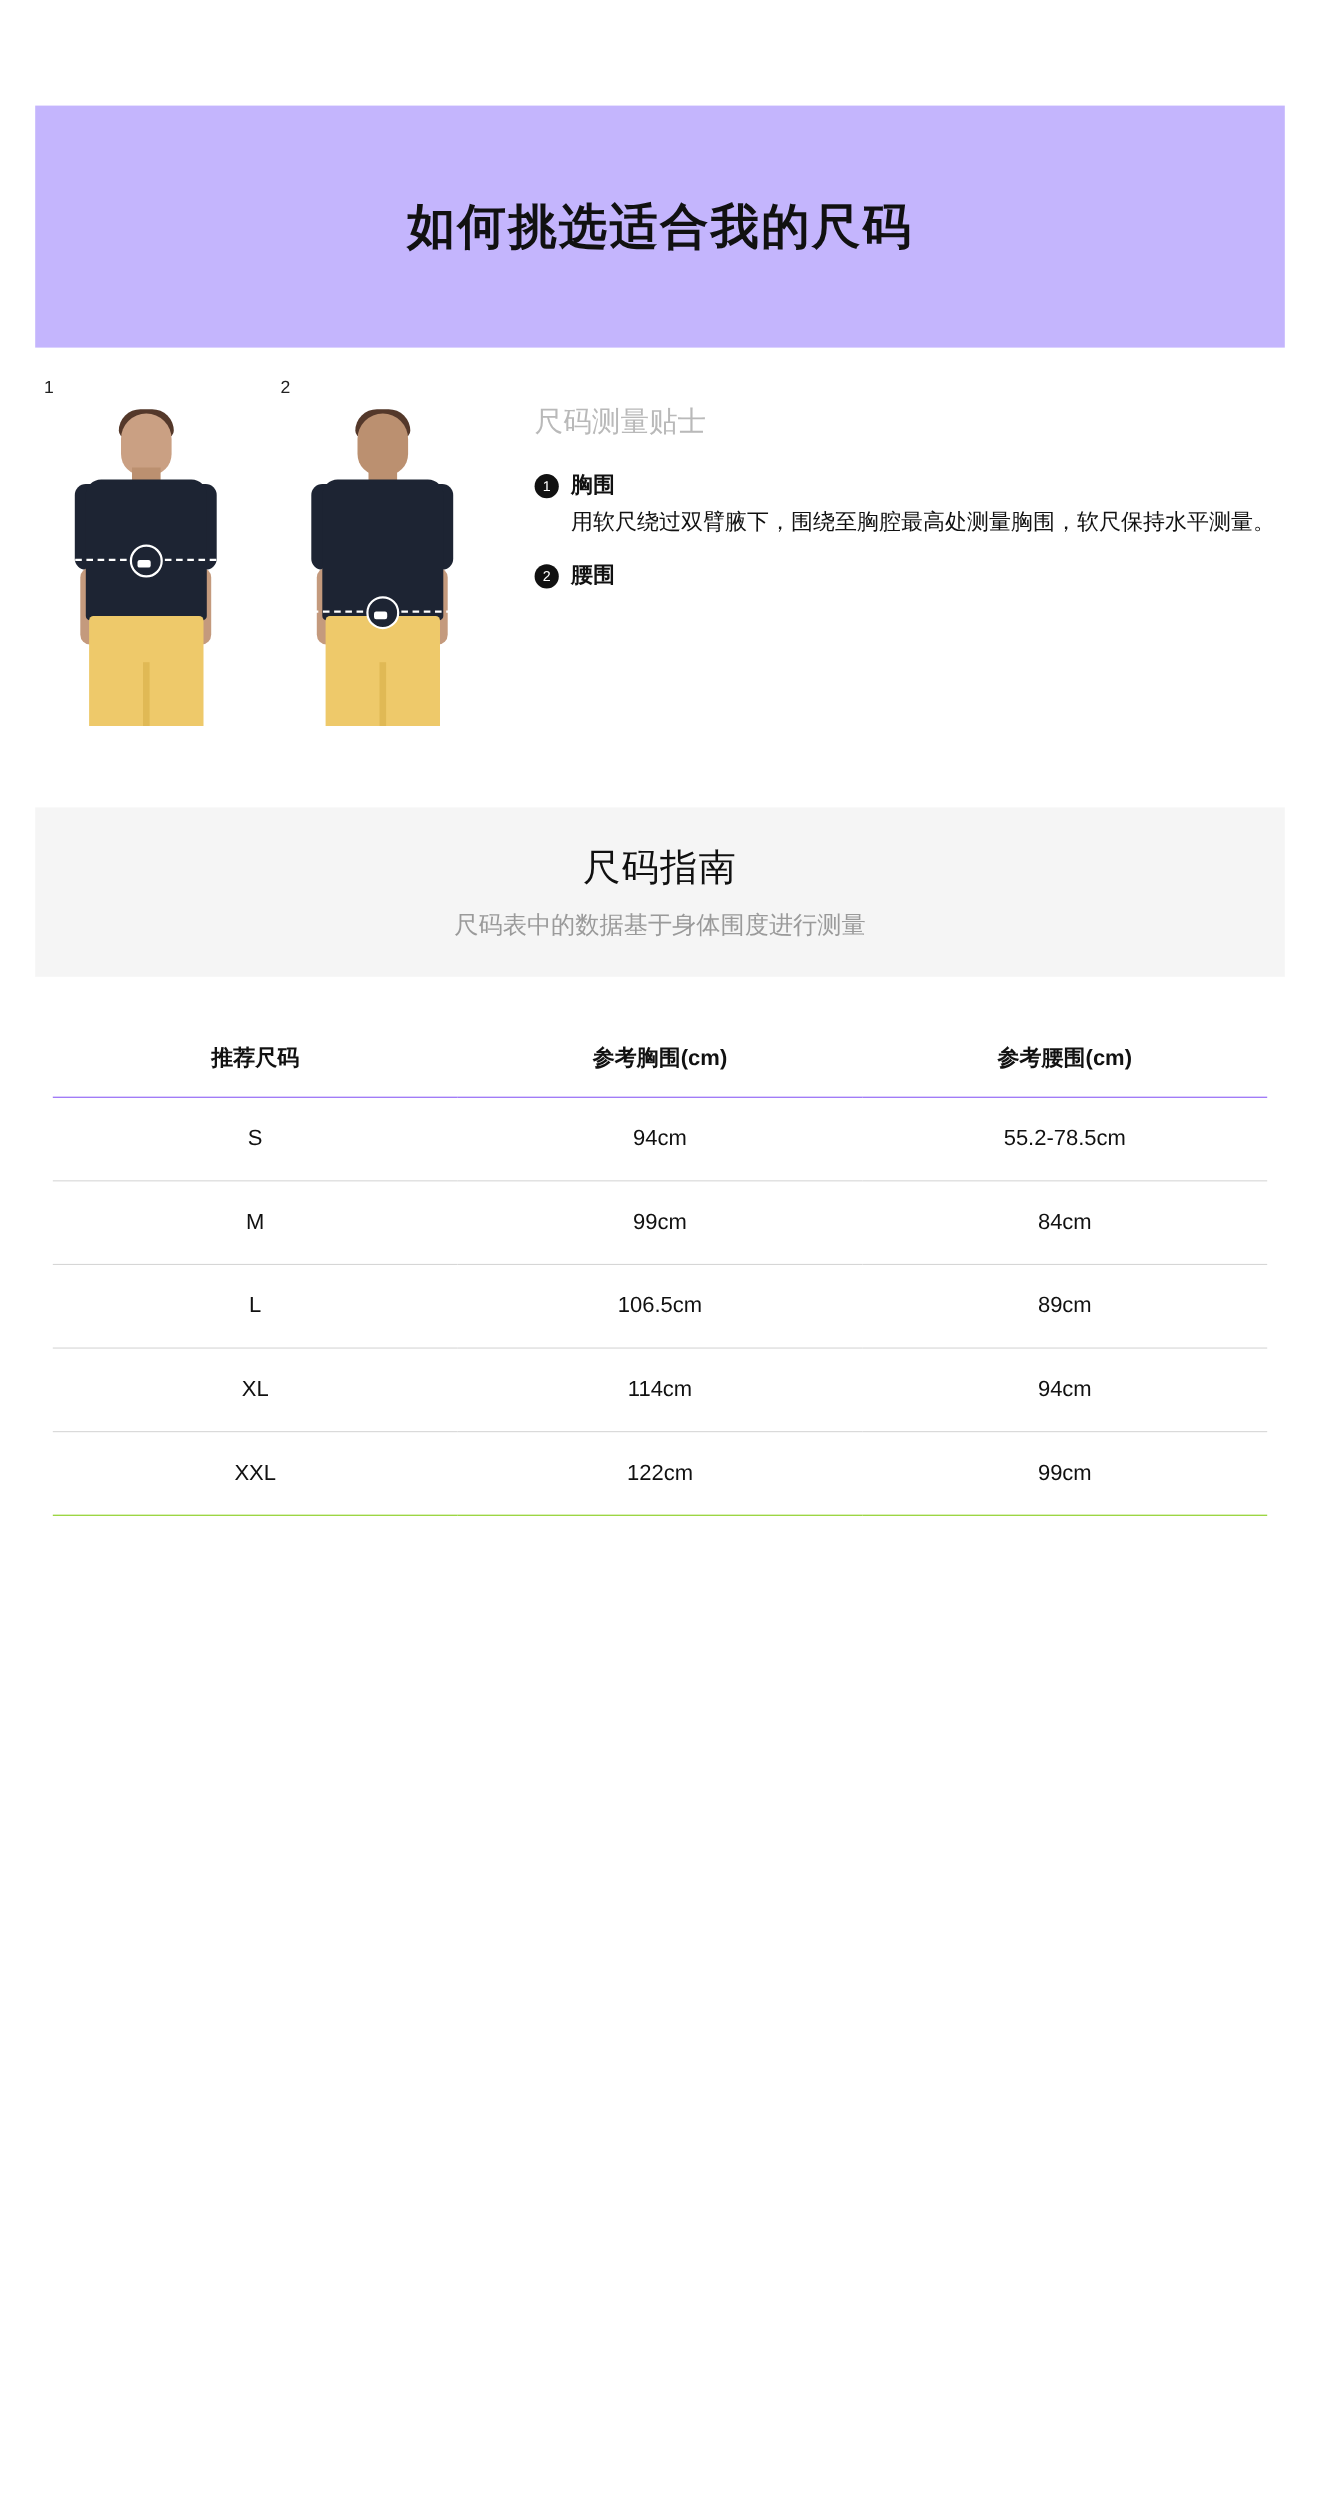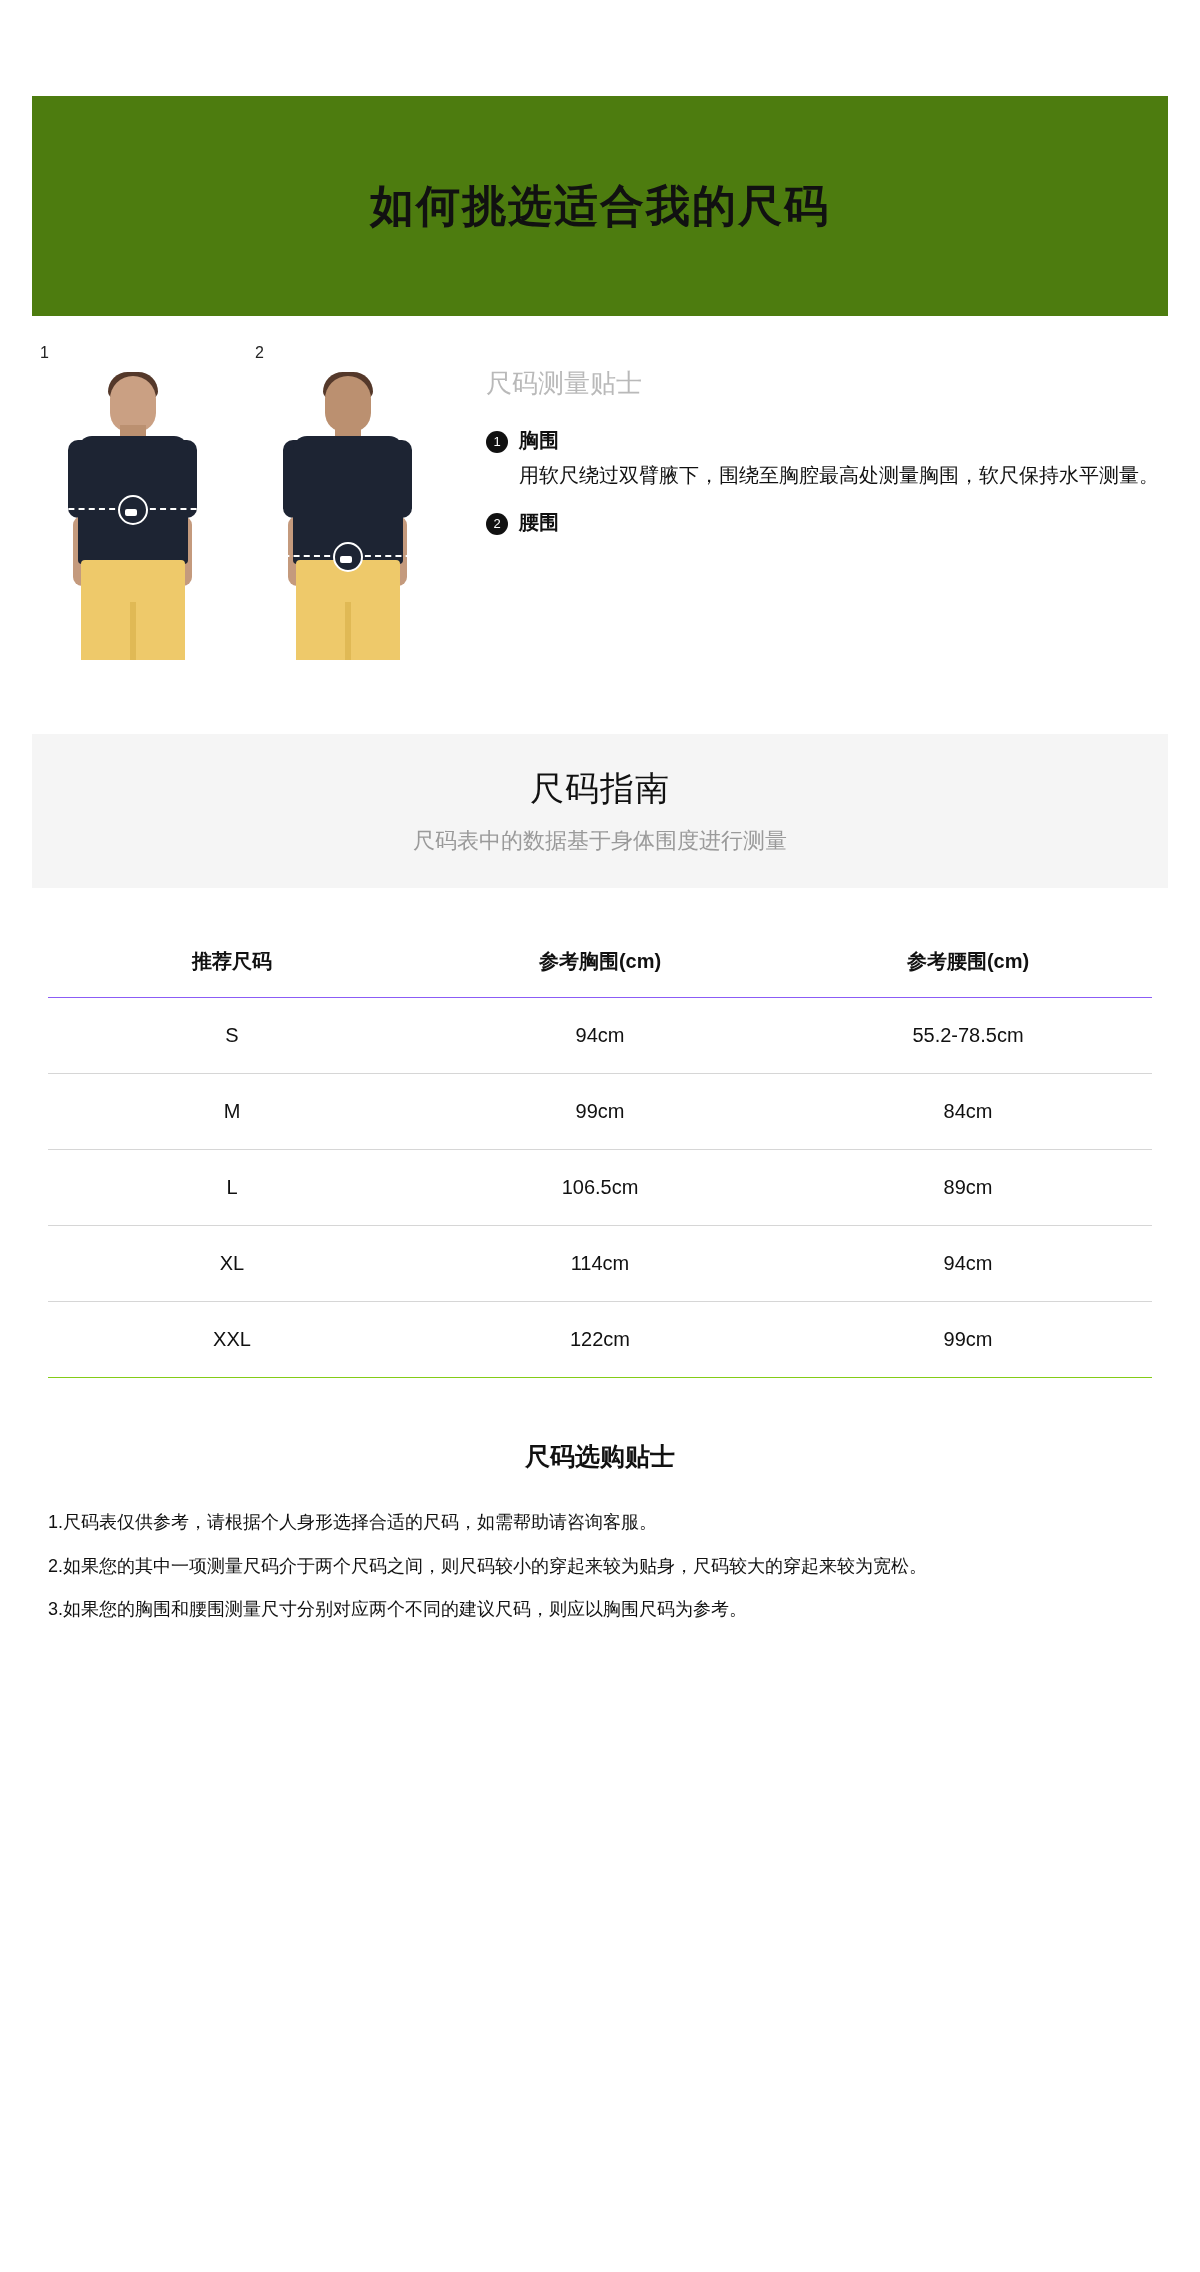--- a/index.html
+++ b/index.html
@@ -15,21 +15,21 @@
     -webkit-font-smoothing: antialiased;
   }
   .page {
     width: 1200px;
     margin: 0 auto;
     position: relative;
   }
   
   .hero {
     margin: 96px 32px 0 32px;
-    background: #4d7c0f;
+    background: #c4b5fd;
     height: 220px;
     display: flex;
     align-items: center;
     justify-content: center;
   }
   .hero-title {
     font-size: 44px;
     font-weight: bold;
     letter-spacing: 2px;
     color: #111;
@@ -392,21 +392,15 @@
         </tr>
         <tr>
           <td>XXL</td>
           <td>122cm</td>
           <td>99cm</td>
         </tr>
       </tbody>
     </table>
   </div>
 
-  <div class="notes">
-    <div class="notes-title">尺码选购贴士</div>
-    <div class="note-line">1.尺码表仅供参考，请根据个人身形选择合适的尺码，如需帮助请咨询客服。</div>
-    <div class="note-line">2.如果您的其中一项测量尺码介于两个尺码之间，则尺码较小的穿起来较为贴身，尺码较大的穿起来较为宽松。</div>
-    <div class="note-line">3.如果您的胸围和腰围测量尺寸分别对应两个不同的建议尺码，则应以胸围尺码为参考。</div>
-  </div>
 
   <div class="bottom-space"></div>
 </div>
 
 </body></html>

